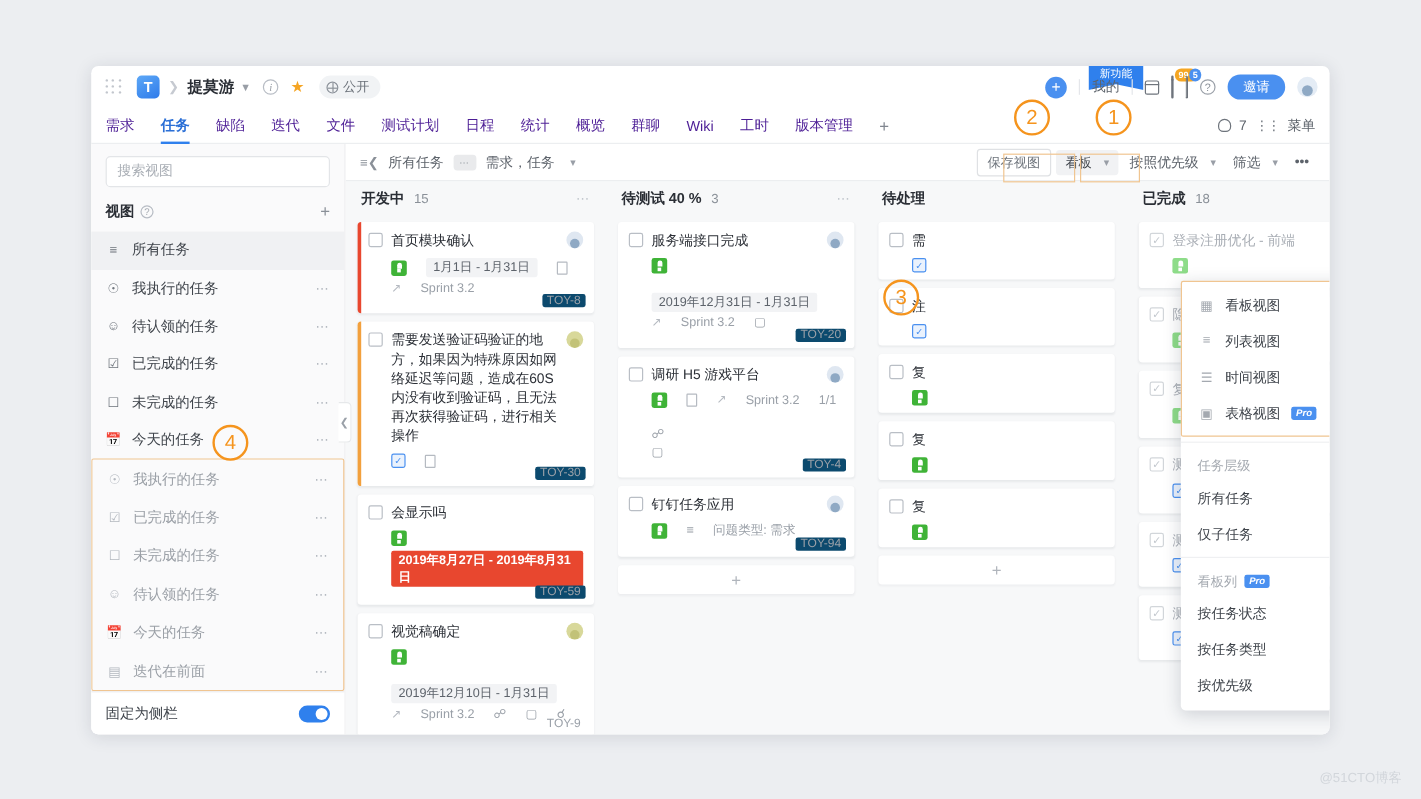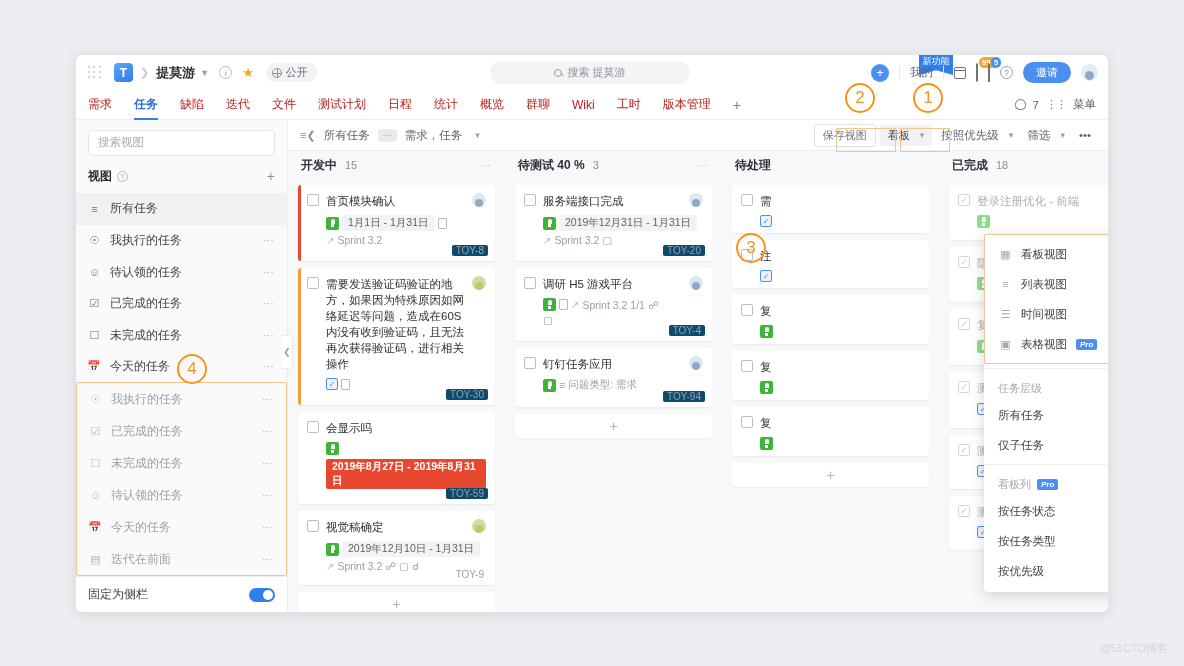--- a/index.html
+++ b/index.html
@@ -43,21 +43,21 @@
 
   .searchbox { position: absolute; left: 414px; top: 6px; width: 200px; height: 23px;
     background: #f3f4f6; border-radius: 12px; display: flex; align-items: center;
     justify-content: center; gap: 5px; font-size: 11px; color: #8b9098; }
   .mag { width: 8px; height: 8px; border: 1.3px solid #9aa0a8; border-radius: 50%; position: relative; }
   .mag::after { content:""; position:absolute; width:4px; height:1.3px; background:#9aa0a8;
     transform: rotate(45deg); right:-3px; bottom:0px; }
 
   .topright { position: absolute; right: 10px; top: 0; height: 35px;
     display: flex; align-items: center; gap: 10px; }
-  .newfeat { position: absolute; right: 155px; top: -2px; width: 34px; height: 22px;
+  .newfeat { position: absolute; right: 155px; top: -2px; width: 46px; height: 22px;
     background: #2f80ed; color:#fff; font-size: 9px; text-align:center; padding-top:2px;
     clip-path: polygon(0 0,100% 0,100% 100%,50% 78%,0 100%); }
   .plus-btn { width: 18px; height: 18px; border-radius: 50%; background: #4a90f0; color: #fff;
     font-size: 13px; display: flex; align-items: center; justify-content: center; line-height: 1; }
   .tr-text { font-size: 11.5px; color: #5d636b; }
   .vbar { width: 1px; height: 13px; background: #e4e6ea; }
   .cal-ic { width: 12px; height: 12px; border: 1.3px solid #6e747c; border-radius: 2px; position: relative; }
   .cal-ic::before { content:""; position:absolute; top:2px; left:-1.3px; right:-1.3px; height:1.3px; background:#6e747c;}
   .badge-wrap { position: relative; }
   .bdg { position:absolute; top:-7px; left:3px; background:#f5a623; color:#fff; font-size:7.5px;
@@ -67,21 +67,21 @@
   .qmark { width:13px;height:13px;border:1.2px solid #9aa0a8;border-radius:50%;font-size:9px;
     color:#8a9098;display:flex;align-items:center;justify-content:center;}
   .invite { background:#4a90f0; color:#fff; font-size:11px; border-radius:11px; padding:3px 13px; }
   .avatar-hd { width:17px;height:17px;border-radius:50%;background:#e4ecf5; position:relative; overflow:hidden;}
   .avatar-hd::after{content:"";position:absolute;width:9px;height:9px;background:#8fa9c4;border-radius:50%;
     left:4px;top:7px;}
 
   
   .navrow { height: 30px; border-bottom: 1px solid #eceef0; display: flex;
     align-items: center; padding: 0 12px; position: relative; }
-  .navitem { font-size: 12px; color: #b91c1c; margin-right: 22px; position: relative;
+  .navitem { font-size: 12px; color: #4c1d95; margin-right: 22px; position: relative;
     height: 30px; display: flex; align-items: center; }
   .navitem.active { color: #2b6fd6; font-weight: bold; }
   .navitem.active::after { content:""; position:absolute; left:0; right:0; bottom:0; height:2px; background:#2f80ed;}
   .nav-plus { font-size: 14px; color: #80868f; }
   .navright { position:absolute; right: 12px; display:flex; align-items:center; gap: 7px;
     font-size: 11.5px; color: #5d636b; }
   .ppl { width:11px;height:11px;border:1.2px solid #6e747c;border-radius:50% 50% 40% 40%;}
   .menu-ic { letter-spacing:-1px; color:#6e747c; font-size: 11px; }
 
   
@@ -146,21 +146,21 @@
   .card.lgrn::before { background:#7cc04a; }
   .crow { display: flex; align-items: flex-start; gap: 7px; justify-content: center; }
   .chk { width: 12px; height: 12px; border: 1.2px solid #b9bec5; border-radius: 2px; flex: 0 0 12px; margin-top:1px;}
   .chk.done { border-color:#d2d6da; color:#c3c8ce; font-size:9px; display:flex;align-items:center;justify-content:center;}
   .ctitle { font-size: 11.5px; color: #2b2f36; line-height: 16px; flex: 1; }
   .ctitle.dim { color: #a9aeb5; }
   .av { width: 14px; height: 14px; border-radius: 50%; background:#dfe7f1; flex:0 0 14px; position:relative; overflow:hidden;}
   .av::after{content:"";position:absolute;width:8px;height:8px;border-radius:50%;background:#8fa9c4;left:3px;top:6px;}
   .av.olive { background:#d8d89a; }
   .av.olive::after{ background:#c2c278; }
-  .meta { display: flex; align-items: center; flex-wrap: wrap; gap: 3px; margin: 6px 0 0 19px; }
+  .meta { display: flex; align-items: center; flex-wrap: wrap; gap: 16px; margin: 6px 0 0 19px; }
   .lamp { width: 13px; height: 13px; background: #3fb337; border-radius: 2px; position: relative; flex:0 0 13px;}
   .lamp::after { content:""; position:absolute; left:4.5px; top:2px; width:4px; height:5px;
     background:#fff; border-radius:2px 2px 0 0; }
   .lamp::before { content:""; position:absolute; left:5px; top:7.5px; width:3px; height:3px; background:#fff; }
   .lamp.pale { background:#8edc89; }
   .datepill { background:#f2f3f5; border-radius:2px; padding:1px 6px; font-size:10.5px; color:#5d636b; }
   .datepill.red { background:#e8472f; color:#fff; font-weight:bold; }
   .sm { font-size:10.5px; color:#9aa0a8; display:flex; align-items:center; gap:4px;}
   .docic { width:9px;height:11px;border:1.1px solid #b5bac1; border-radius:1px;}
   .sprintic { color:#b5bac1; font-size:10px; }
@@ -216,24 +216,20 @@
       <span class="crumb-sep">❯</span>
       <span class="proj-name">提莫游</span>
       <span class="caret">▼</span>
       <span class="circ-i">i</span>
       <span class="star">★</span>
       <span class="pub">
         <span class="globe"></span>
         <span>公开</span>
       </span>
 
-      <div class="searchbox">
-        <span class="mag"></span>
-        <span>搜索 提莫游</span>
-      </div>
 
       <div class="newfeat">新功能</div>
 
       <div class="topright">
         <span class="plus-btn">+</span>
         <span class="vbar"></span>
         <span class="tr-text">我的</span>
         <span class="vbar"></span>
         <span class="cal-ic"></span>
         <span class="badge-wrap">

